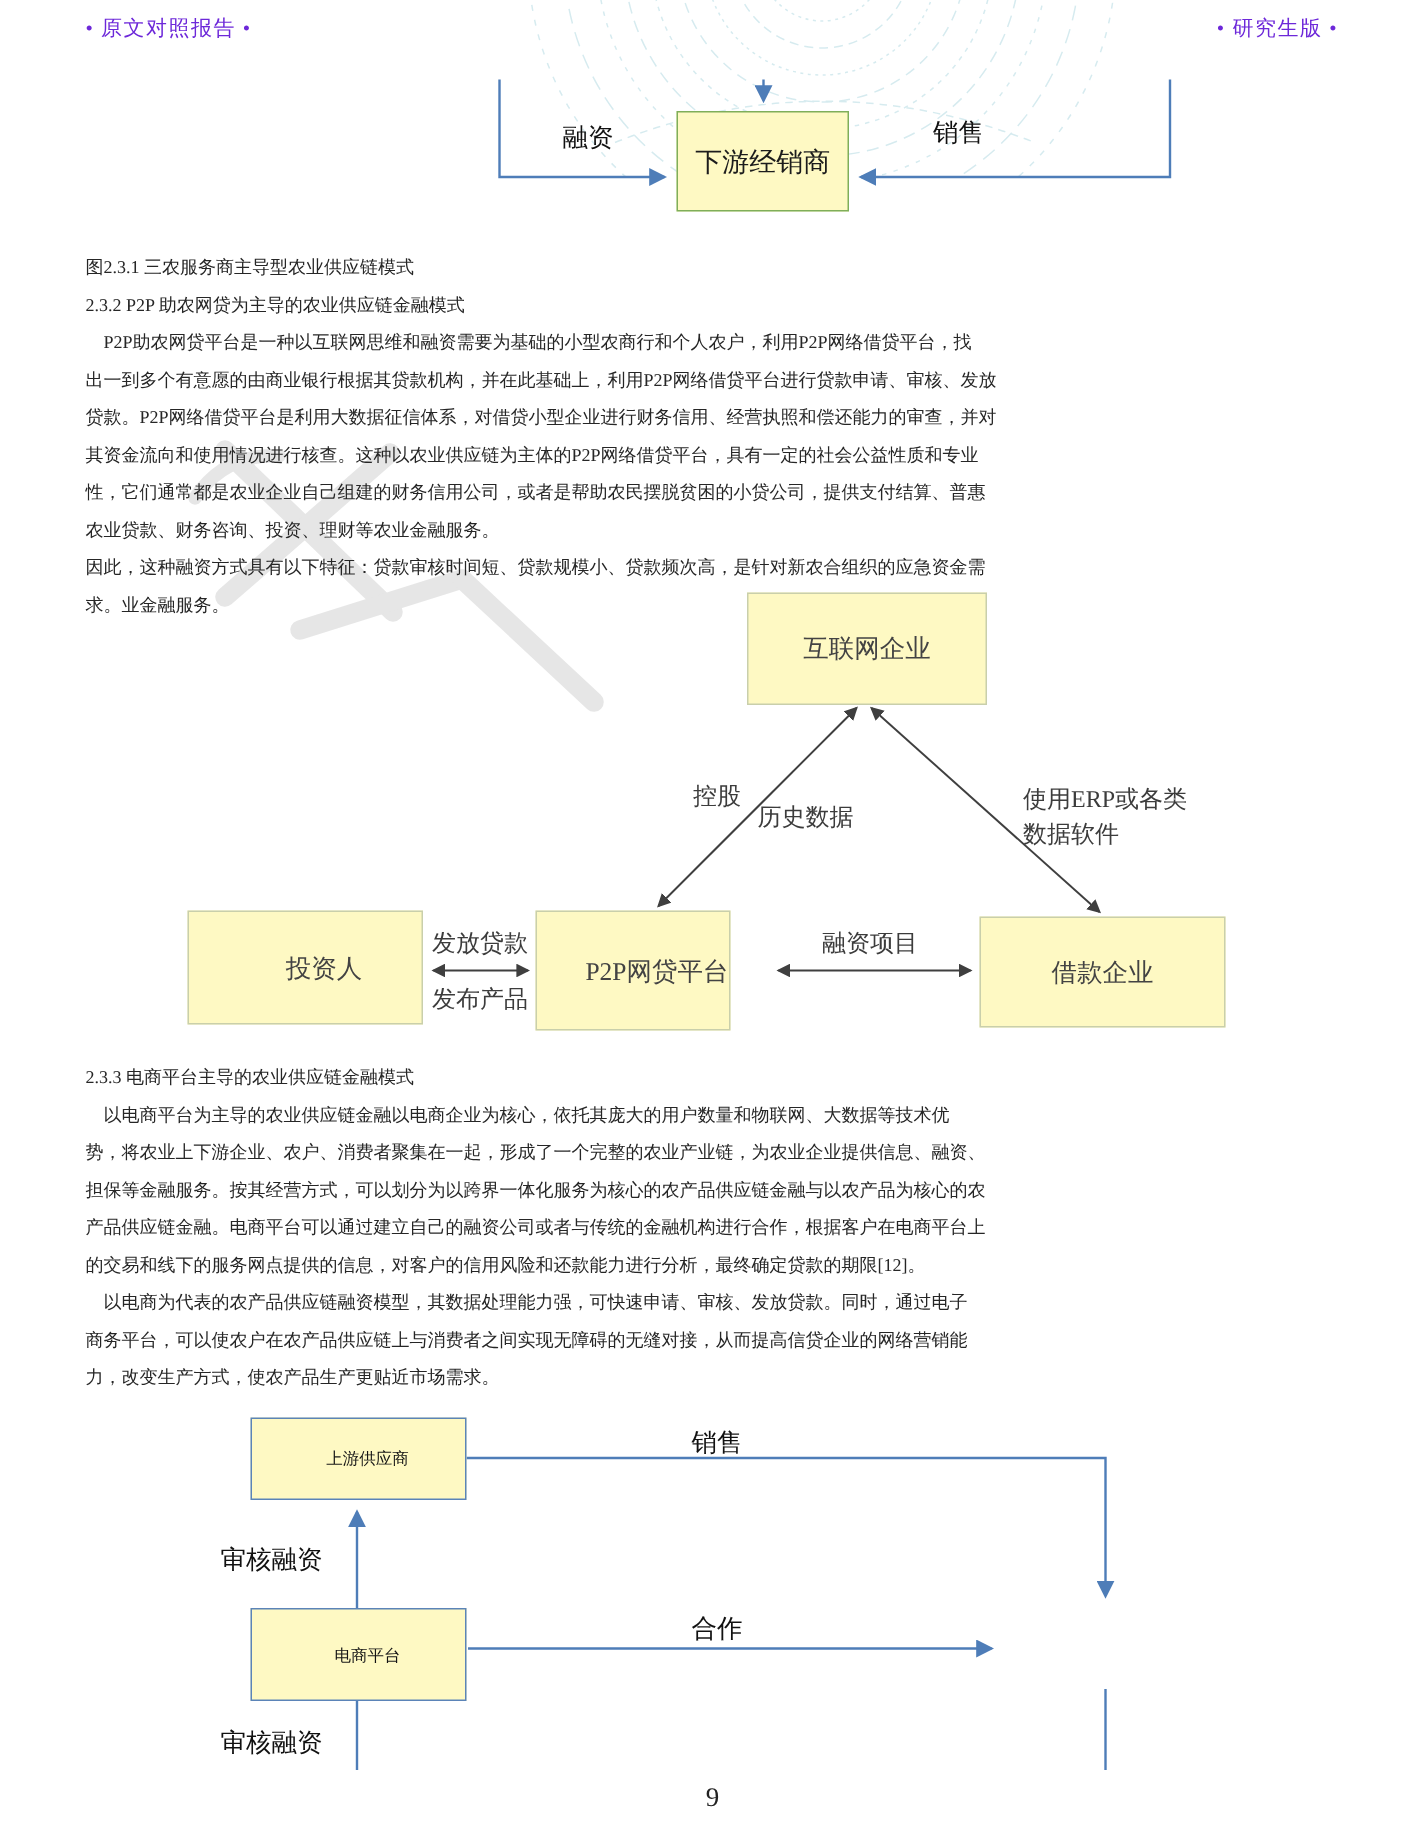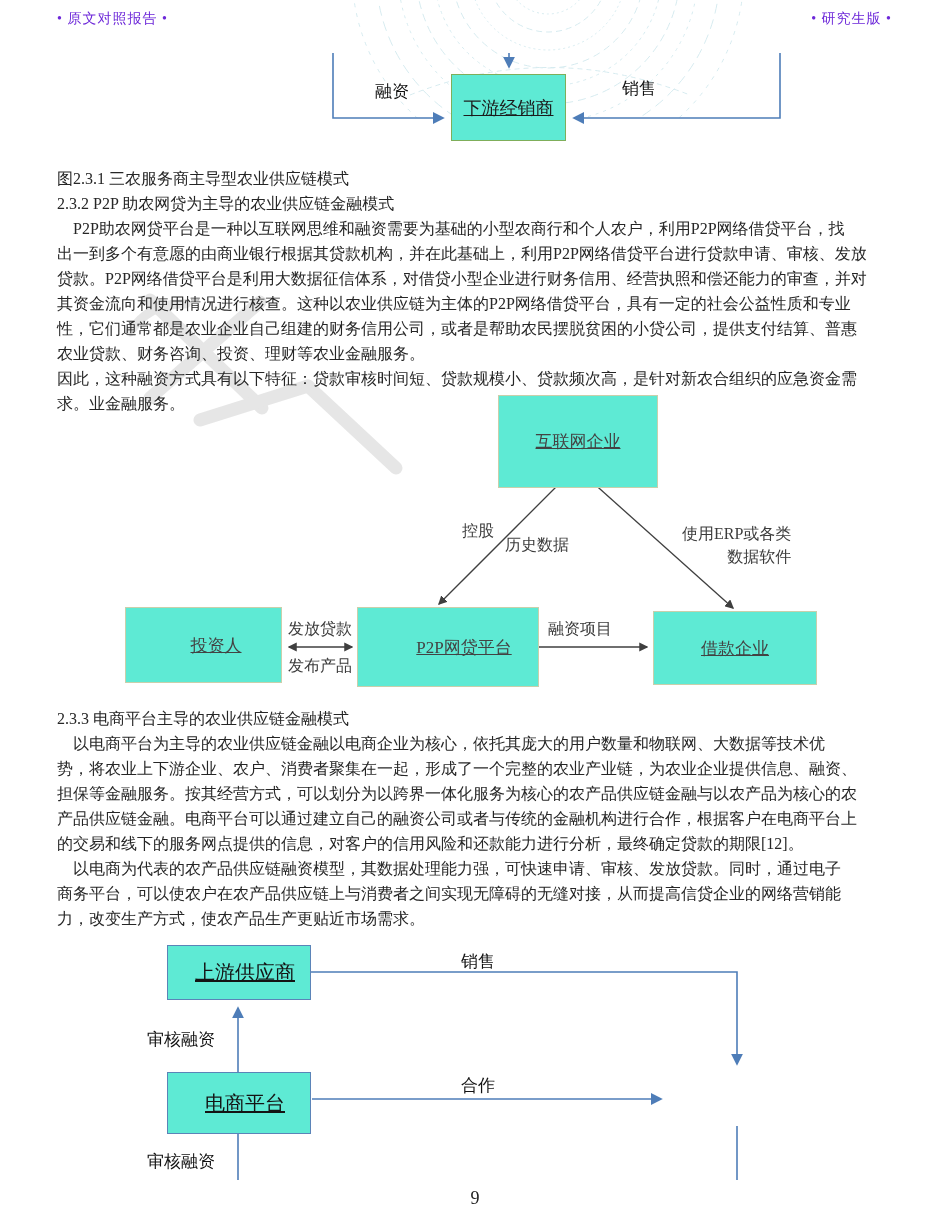--- a/index.html
+++ b/index.html
@@ -3,29 +3,29 @@
 <meta charset="utf-8">
 <style>
   html,body{margin:0;padding:0;background:#fff;}
   .page{position:relative;width:950px;height:1230px;background:#ffffff;overflow:hidden;
         font-family:"Liberation Serif","DejaVu Serif",serif;}
   .hdr{position:absolute;top:10px;font-size:14px;color:#6d28d9;letter-spacing:1px;}
   .hdr-left{left:57px;}
   .hdr-right{right:58px;}
   .overlay{position:absolute;left:0;top:0;z-index:0;pointer-events:none;}
   .textblock{position:absolute;left:57px;width:840px;z-index:1;
-             font-size:16px;line-height:25px;color:#262626;}
+             font-size:12px;line-height:25px;color:#262626;}
   .tline{white-space:pre-wrap;}
-  .box{position:absolute;background:#5eead4;box-sizing:border-box;z-index:2;
-       display:flex;align-items:center;justify-content:center;text-align:center;text-decoration:underline;}
+  .box{position:absolute;background:#fef9c3;box-sizing:border-box;z-index:2;
+       display:flex;align-items:center;justify-content:center;text-align:center;}
   .box-green{border:1.5px solid #7fae5a;font-family:"Liberation Sans","DejaVu Sans",sans-serif;
              font-size:18px;color:#1c1c1c;}
   .box-olive{border:1.4px solid #c9cfab;font-size:17px;color:#434343;}
   .box-blue{border:1.6px solid #5b84b8;font-family:"Liberation Sans","DejaVu Sans",sans-serif;
-            font-size:20px;color:#141414;padding-left:12px;}
+            font-size:11px;color:#141414;padding-left:12px;}
   .dlabel{position:absolute;z-index:3;font-family:"Liberation Sans","DejaVu Sans",sans-serif;
           font-size:17px;color:#111;text-align:right;}
   .dlabel2{position:absolute;z-index:3;font-size:16px;color:#3c3c3c;white-space:pre-line;}
   .pagenum{position:absolute;top:1188px;left:0;width:100%;text-align:center;
            font-size:18px;color:#222;z-index:1;}
 </style>
 </head>
 <body>
 
 <div class="page">
@@ -99,28 +99,28 @@
     <div class="tline">    P2P助农网贷平台是一种以互联网思维和融资需要为基础的小型农商行和个人农户，利用P2P网络借贷平台，找
 出一到多个有意愿的由商业银行根据其贷款机构，并在此基础上，利用P2P网络借贷平台进行贷款申请、审核、发放
 贷款。P2P网络借贷平台是利用大数据征信体系，对借贷小型企业进行财务信用、经营执照和偿还能力的审查，并对
 其资金流向和使用情况进行核查。这种以农业供应链为主体的P2P网络借贷平台，具有一定的社会公益性质和专业
 性，它们通常都是农业企业自己组建的财务信用公司，或者是帮助农民摆脱贫困的小贷公司，提供支付结算、普惠
 农业贷款、财务咨询、投资、理财等农业金融服务。</div>
     <div class="tline">因此，这种融资方式具有以下特征：贷款审核时间短、贷款规模小、贷款频次高，是针对新农合组织的应急资金需
 求。业金融服务。</div>
   </div>
 
-  <div class="box box-olive" style="left:498px;top:395px;width:160px;height:93px;">互联网企业</div>
+  <div class="box box-olive" style="left:498px;top:395px;width:160px;height:75px;">互联网企业</div>
   <div class="box box-olive" style="left:125px;top:607px;width:157px;height:76px;padding-left:25px;">投资人</div>
-  <div class="box box-olive" style="left:357px;top:607px;width:182px;height:80px;padding-left:32px;">P2P网贷平台</div>
+  <div class="box box-olive" style="left:357px;top:607px;width:130px;height:80px;padding-left:32px;">P2P网贷平台</div>
   <div class="box box-olive" style="left:653px;top:611px;width:164px;height:74px;">借款企业</div>
 
   <div class="dlabel2" style="left:462px;top:521px;">控股</div>
   <div class="dlabel2" style="left:505px;top:535px;">历史数据</div>
-  <div class="dlabel2" style="left:682px;top:522px;line-height:23px;text-align:right;">使用ERP或各类
+  <div class="dlabel2" style="left:682px;top:522px;line-height:23px;">使用ERP或各类
 数据软件</div>
   <div class="dlabel2" style="left:288px;top:619px;">发放贷款</div>
   <div class="dlabel2" style="left:288px;top:656px;">发布产品</div>
   <div class="dlabel2" style="left:548px;top:619px;">融资项目</div>
 
   <div class="textblock" style="top:706px;">
     <div class="tline">2.3.3 电商平台主导的农业供应链金融模式</div>
     <div class="tline">    以电商平台为主导的农业供应链金融以电商企业为核心，依托其庞大的用户数量和物联网、大数据等技术优
 势，将农业上下游企业、农户、消费者聚集在一起，形成了一个完整的农业产业链，为农业企业提供信息、融资、
 担保等金融服务。按其经营方式，可以划分为以跨界一体化服务为核心的农产品供应链金融与以农产品为核心的农

